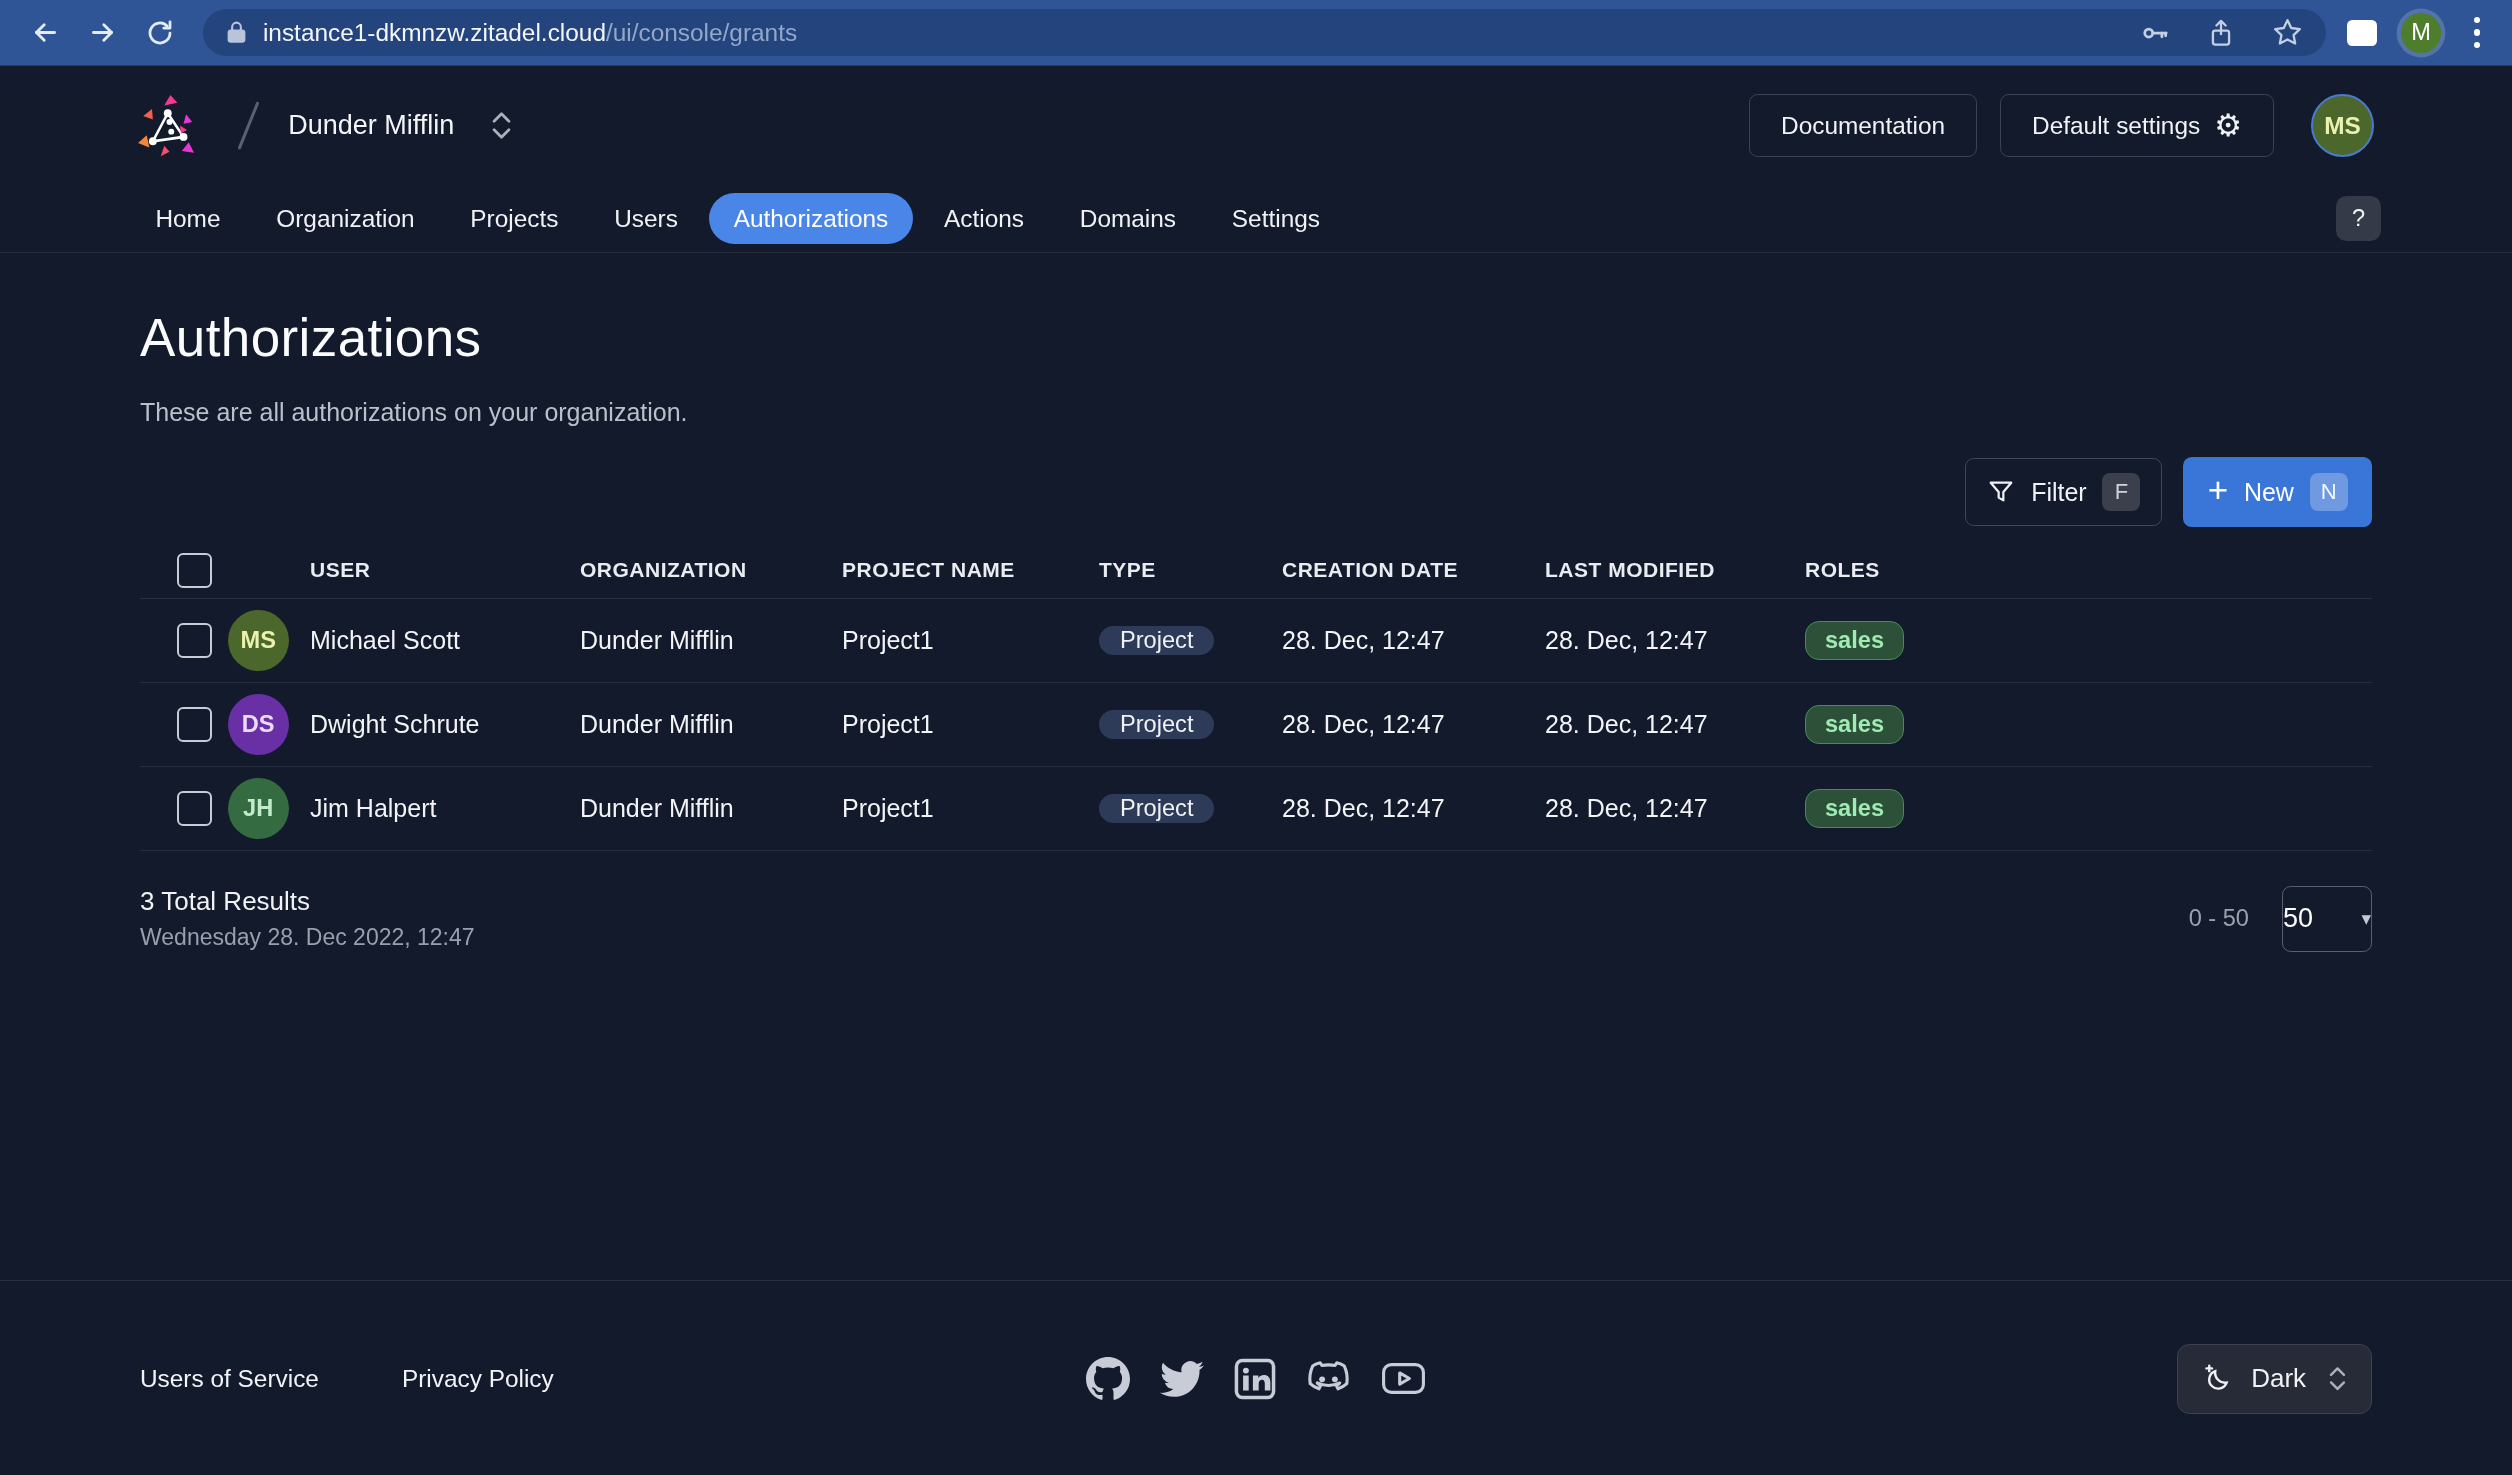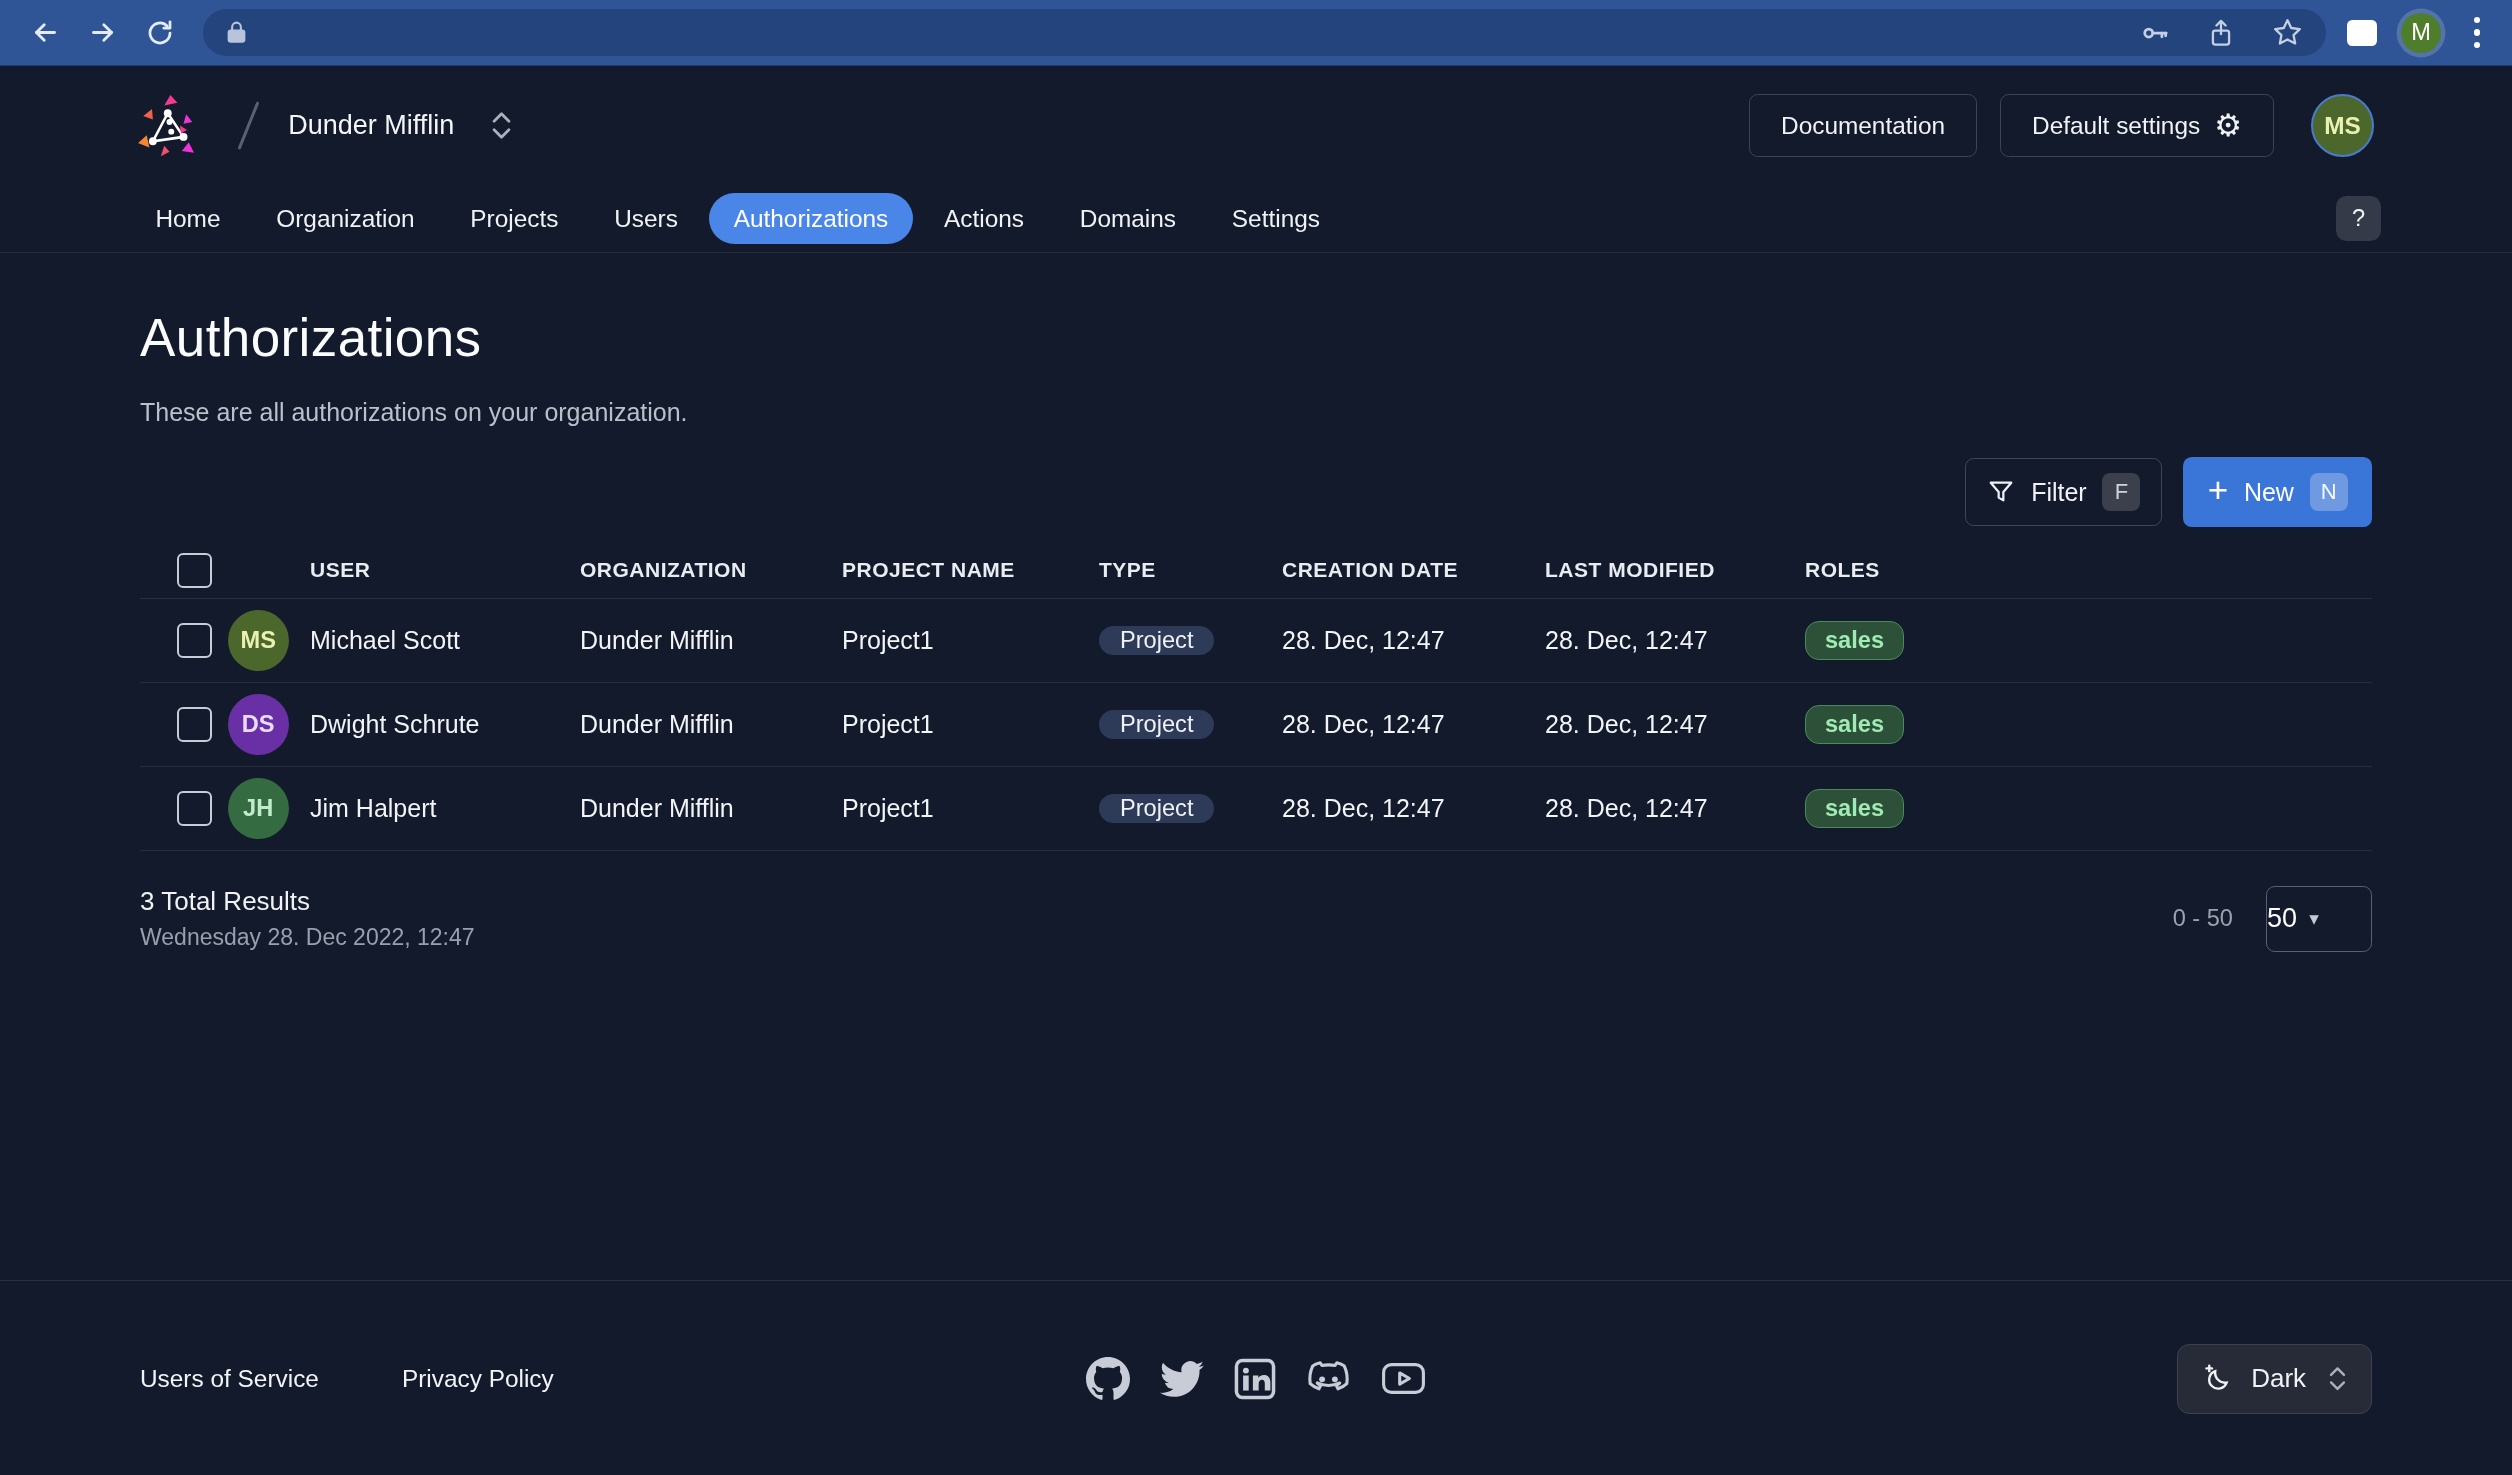--- a/index.html
+++ b/index.html
@@ -113,22 +113,22 @@
     display:inline-block; background:#2c5138; border:1.7px solid #498a5c; color:#a0eab4;
     font-size:23.6px; font-weight:700; padding:5.2px 19px; border-radius:14px;
   }
   
   .results-row{ display:flex; align-items:flex-start; margin-top:35px; }
   .total{ font-size:26px; color:#f0f2f5; }
   .stamp{ font-size:23px; color:#98a0ae; margin-top:7px; }
   .pag{ margin-left:auto; display:flex; align-items:center; gap:33px; }
   .range{ font-size:23.6px; color:#9aa2b0; }
   .page-size{
-    width:106px; height:66px; border:1.7px solid #596070; border-radius:8.7px;
-    display:flex; align-items:center; justify-content:flex-start; gap:12.2px;
+    width:90px; height:66px; border:1.7px solid #596070; border-radius:8.7px;
+    display:flex; align-items:center; justify-content:space-between; gap:12.2px;
     font-size:27px; color:#fff; cursor:pointer; background:transparent; font-family:inherit;
   }
   .caret{ font-size:19px; color:#c3c9d4; }
   
   .footer{
     position:absolute; left:0; right:0; bottom:0; height:196px;
     border-top:1.7px solid #2a3040; padding:0 140px;
     display:flex; align-items:center;
   }
   .foot-links{ display:flex; gap:83px; }
@@ -165,20 +165,23 @@
     <svg width="30" height="30" viewBox="0 0 24 24" fill="none" stroke-width="2.2" stroke-linecap="round" stroke-linejoin="round">
         <path d="M20 12a8 8 0 1 1-2.34-5.66"></path>
         <path d="M20 3v5h-5"></path>
       </svg>
   </span>
   <div class="url-pill">
     <svg width="21" height="24.4" viewBox="0 0 24 28" fill="none" stroke="#b9c4da" stroke-width="2.4">
         <rect x="3" y="12" width="18" height="13" rx="2.5" fill="#b9c4da"></rect>
         <path d="M7 12V8a5 5 0 0 1 10 0v4"></path>
       </svg>
+    <span>
+      <span class="url-host">instance1-dkmnzw.zitadel.cloud</span><span class="url-path">/ui/console/grants</span>
+    </span>
     <span class="pill-right">
       <svg width="30" height="30" viewBox="0 0 24 24" fill="none" stroke-width="2.2" stroke-linecap="round">
           <circle cx="7" cy="12" r="3.2"></circle>
           <path d="M10.2 12H21"></path>
           <path d="M17.5 12v3"></path>
           <path d="M20.5 12v2.2"></path>
         </svg>
       <svg width="28" height="30" viewBox="0 0 24 26" fill="none" stroke-width="2" stroke-linecap="round" stroke-linejoin="round">
           <path d="M12 14V3"></path>
           <path d="M8 6.5 12 2.5l4 4"></path>

